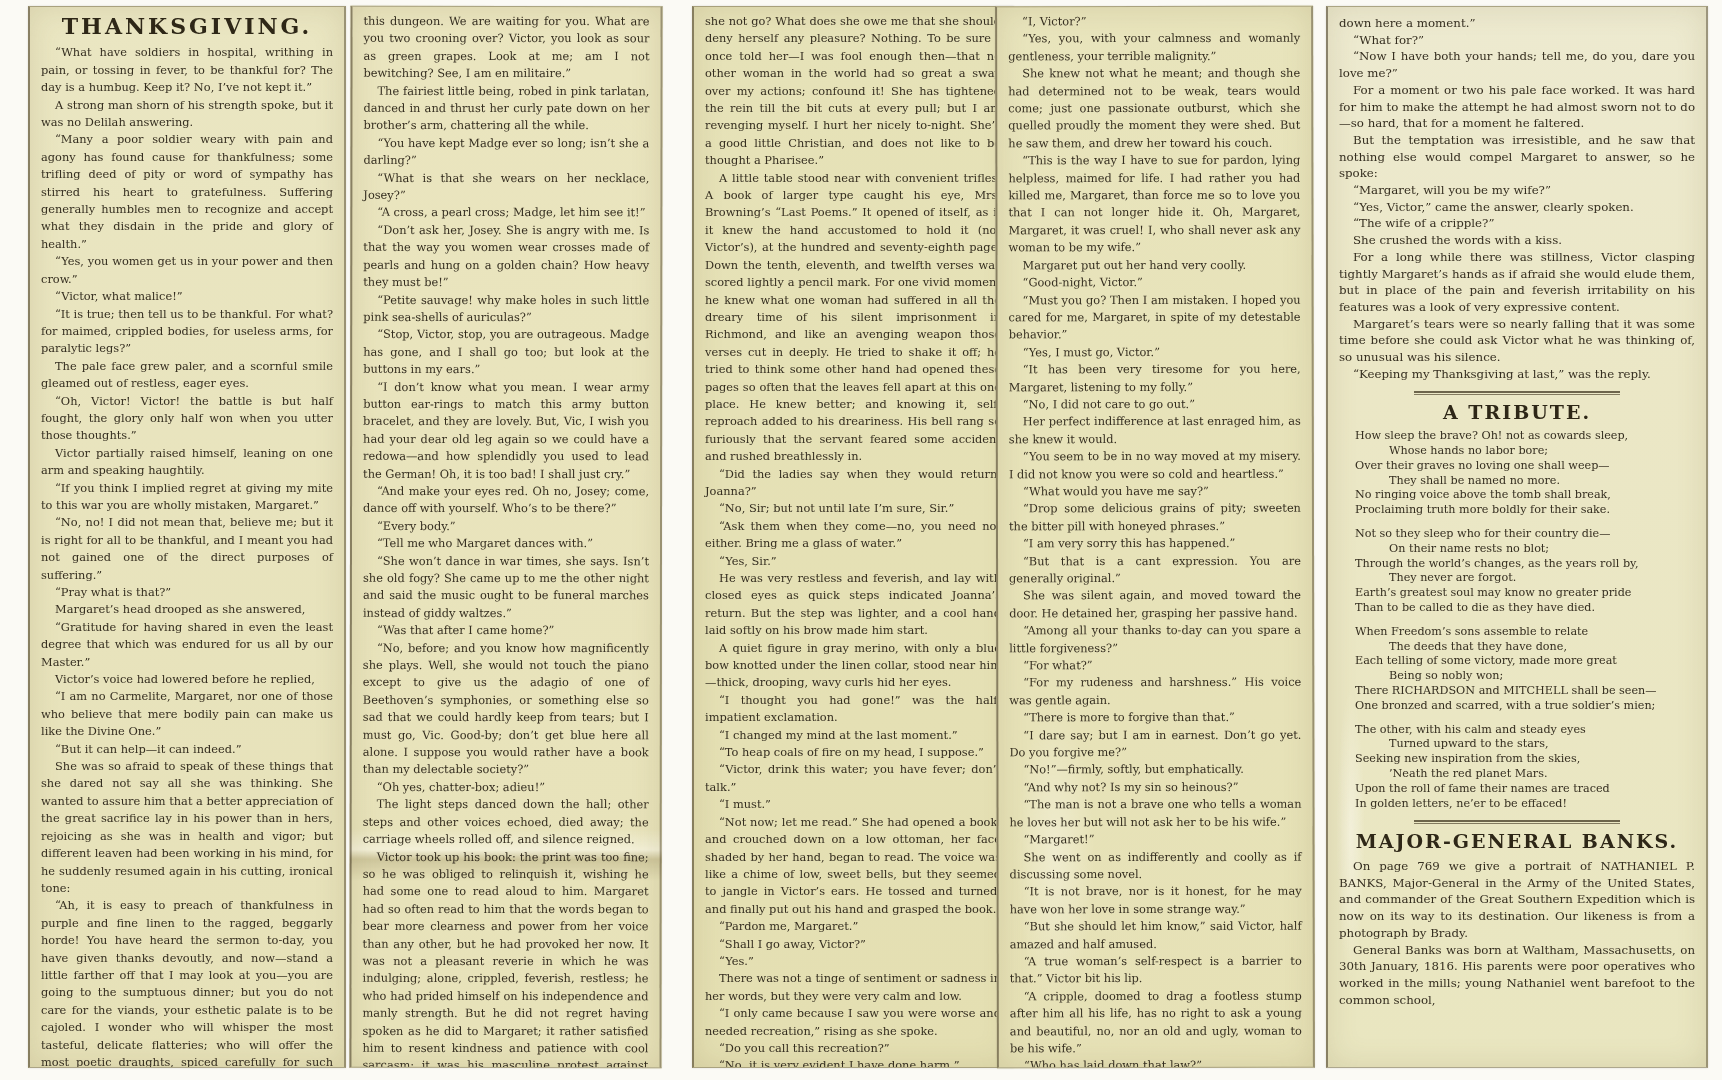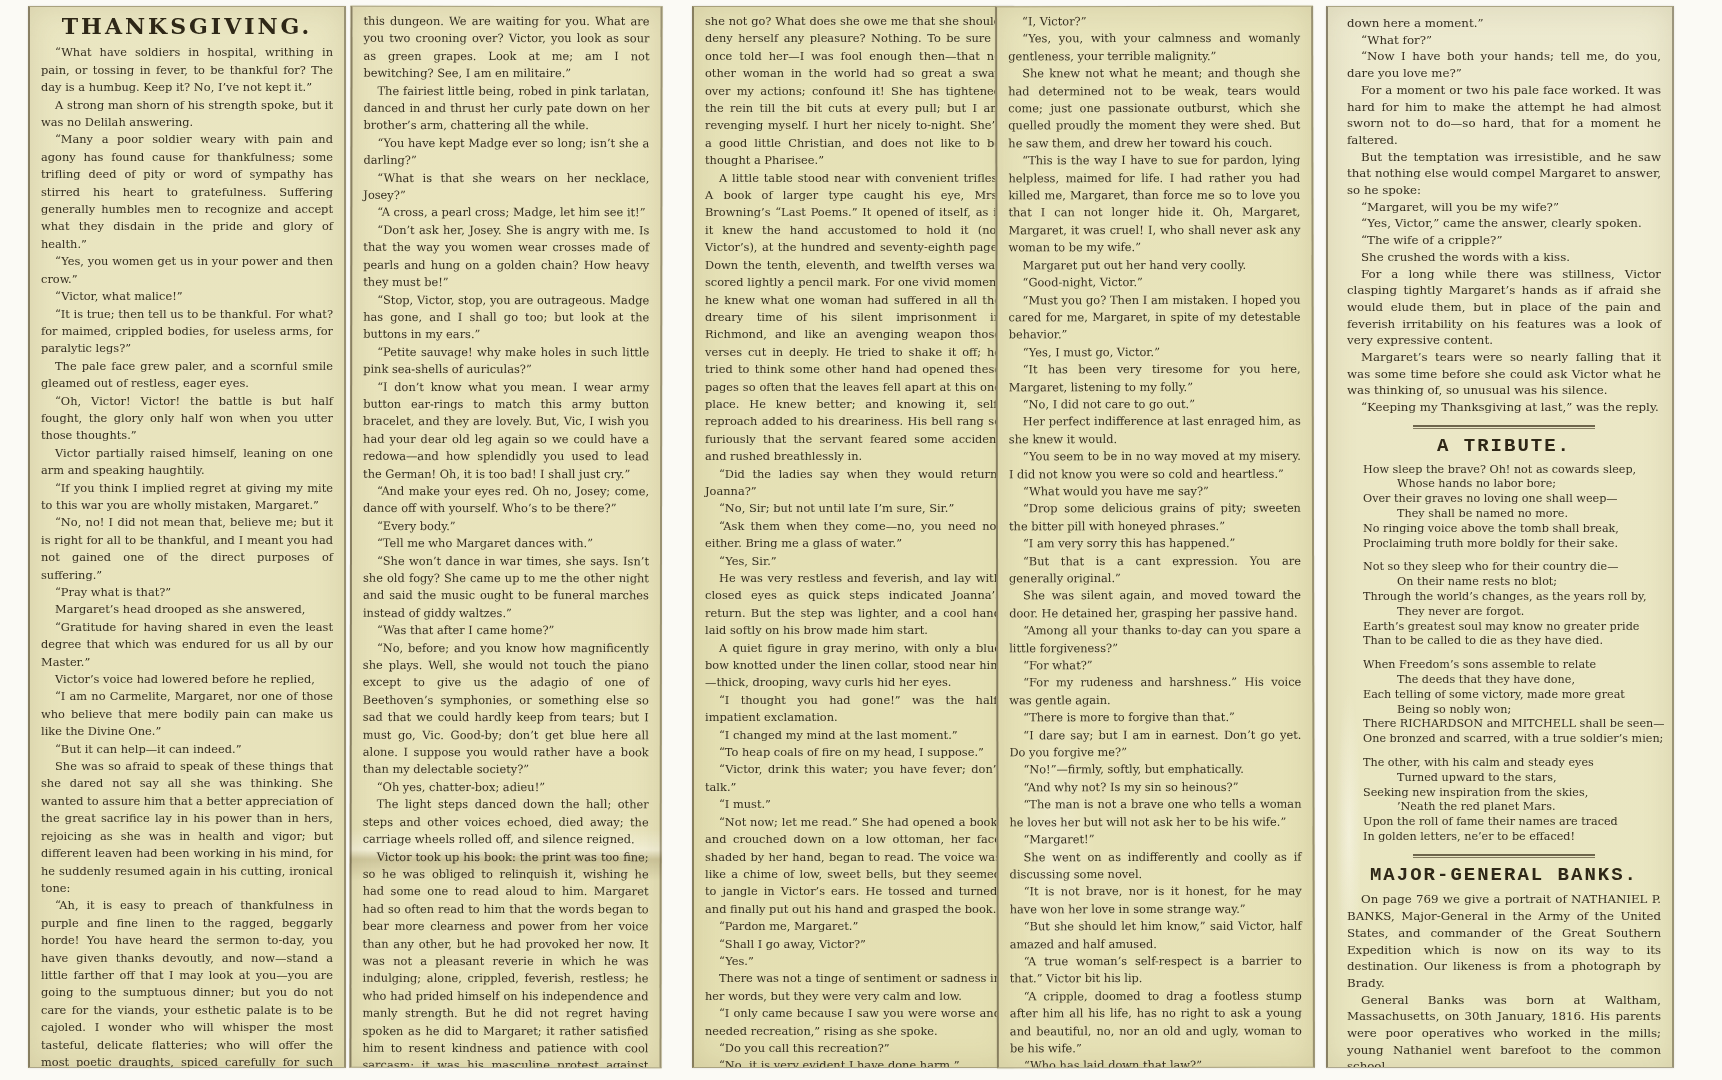--- a/index.html
+++ b/index.html
@@ -26,40 +26,40 @@
   .strip1{left:28px;width:318px;background-image:linear-gradient(180deg,#eae6c2,#e6e1b8)}
   .strip2{left:350px;width:312px;transform:rotate(.06deg);
     background-image:
       linear-gradient(180deg, rgba(255,255,255,0) 77.5%, rgba(252,250,238,.55) 79.5%, rgba(140,125,80,.28) 80.4%, rgba(255,255,255,0) 82.5%),
       linear-gradient(180deg,#eae5bf,#e7e2b9);}
   .strip3{left:692px;width:322px;background-image:linear-gradient(180deg,#e6e2b8,#e4dfb2)}
   .strip4{left:996px;width:318px;transform:rotate(-.1deg);
     background-image:
       radial-gradient(closest-side at 18% 80%, rgba(250,248,235,.45), rgba(250,248,235,0) 70%),
       linear-gradient(180deg,#e8e4bc,#e6e1b6);}
-  .strip5{left:1326px;width:348px;
+  .strip5{left:1326px;width:382px;
     background-image:
       radial-gradient(closest-side at 6% 78%, rgba(252,250,240,.55), rgba(252,250,240,0) 62%),
-      linear-gradient(180deg,#edead0 0%,#ebe7c6 35%,#e9e6c0 100%); padding-left: 8px;}
+      linear-gradient(180deg,#edead0 0%,#ebe7c6 35%,#e9e6c0 100%);}
   .coltext{
     padding:6px 11px 8px 11px;
     color:var(--ink,#352e20);
     font-size:11.4px;line-height:17.4px;
     text-align:justify;
   }
   .strip5 .coltext{font-size:11.8px;line-height:16.7px;padding-top:8px}
   p.p{margin:0;text-indent:14px}
   p.p.cont{text-indent:0}
   .h1{
     text-align:center;font-weight:bold;font-size:22px;letter-spacing:3px;
     margin:5px 0 9px;color:#2e2717;
   }
   .h2{
     text-align:center;font-weight:bold;font-size:19px;letter-spacing:2px;
-    margin:9px 0 8px;color:#2e2717;font-family:Liberation Mono, monospace;
+    margin:9px 0 8px;color:#2e2717;
   }
   .rule{
     width:58%;height:4px;margin:9px auto 7px;
     border-top:2px solid rgba(62,52,30,.72);
     border-bottom:1px solid rgba(62,52,30,.6);
   }
   .stanza{margin:0 0 9px 16px;text-align:left}
   .pline{font-size:11.2px;line-height:14.8px;white-space:nowrap}
   .pline.ind{padding-left:34px}
 </style>
@@ -92,22 +92,22 @@
       </div>
   </div>
   <div class="strip strip2">
     <div class="coltext">
         <p class="p cont">this dungeon.  We are waiting for you.  What are you two crooning over?  Victor, you look as sour as green grapes.  Look at me; am I not bewitching?  See, I am en militaire.”</p>
         <p class="p">The fairiest little being, robed in pink tarlatan, danced in and thrust her curly pate down on her brother’s arm, chattering all the while.</p>
         <p class="p">“You have kept Madge ever so long; isn’t she a darling?”</p>
         <p class="p">“What is that she wears on her necklace, Josey?”</p>
         <p class="p">“A cross, a pearl cross; Madge, let him see it!”</p>
         <p class="p">“Don’t ask her, Josey.  She is angry with me.  Is that the way you women wear crosses made of pearls and hung on a golden chain?  How heavy they must be!”</p>
+        <p class="p">“Petite sauvage! why make holes in such little pink sea-shells of auriculas?”</p>
         <p class="p">“Stop, Victor, stop, you are outrageous.  Madge has gone, and I shall go too; but look at the buttons in my ears.”</p>
-        <p class="p">“Petite sauvage! why make holes in such little pink sea-shells of auriculas?”</p>
         <p class="p">“I don’t know what you mean.  I wear army button ear-rings to match this army button bracelet, and they are lovely.  But, Vic, I wish you had your dear old leg again so we could have a redowa—and how splendidly you used to lead the German!  Oh, it is too bad!  I shall just cry.”</p>
         <p class="p">“And make your eyes red.  Oh no, Josey; come, dance off with yourself.  Who’s to be there?”</p>
         <p class="p">“Every body.”</p>
         <p class="p">“Tell me who Margaret dances with.”</p>
         <p class="p">“She won’t dance in war times, she says.  Isn’t she old fogy?  She came up to me the other night and said the music ought to be funeral marches instead of giddy waltzes.”</p>
         <p class="p">“Was that after I came home?”</p>
         <p class="p">“No, before; and you know how magnificently she plays.  Well, she would not touch the piano except to give us the adagio of one of Beethoven’s symphonies, or something else so sad that we could hardly keep from tears; but I must go, Vic.  Good-by; don’t get blue here all alone.  I suppose you would rather have a book than my delectable society?”</p>
         <p class="p">“Oh yes, chatter-box; adieu!”</p>
         <p class="p">The light steps danced down the hall; other steps and other voices echoed, died away; the carriage wheels rolled off, and silence reigned.</p>
         <p class="p">Victor took up his book: the print was too fine; so he was obliged to relinquish it, wishing he had some one to read aloud to him.  Margaret had so often read to him that the words began to bear more clearness and power from her voice than any other, but he had provoked her now.  It was not a pleasant reverie in which he was indulging; alone, crippled, feverish, restless; he who had prided himself on his independence and manly strength.  But he did not regret having spoken as he did to Margaret; it rather satisfied him to resent kindness and patience with cool sarcasm; it was his masculine protest against forbearance and gentleness.  “Thankful, grateful—I have no need— I wish to have no need for such words.  Has she not left me all alone here to gnash my teeth at fate, to ponder over my uselessness and miserable good-for-nothingness, while she dances off to a dinner—a Thanksgiving dinner?  And why should</p>

